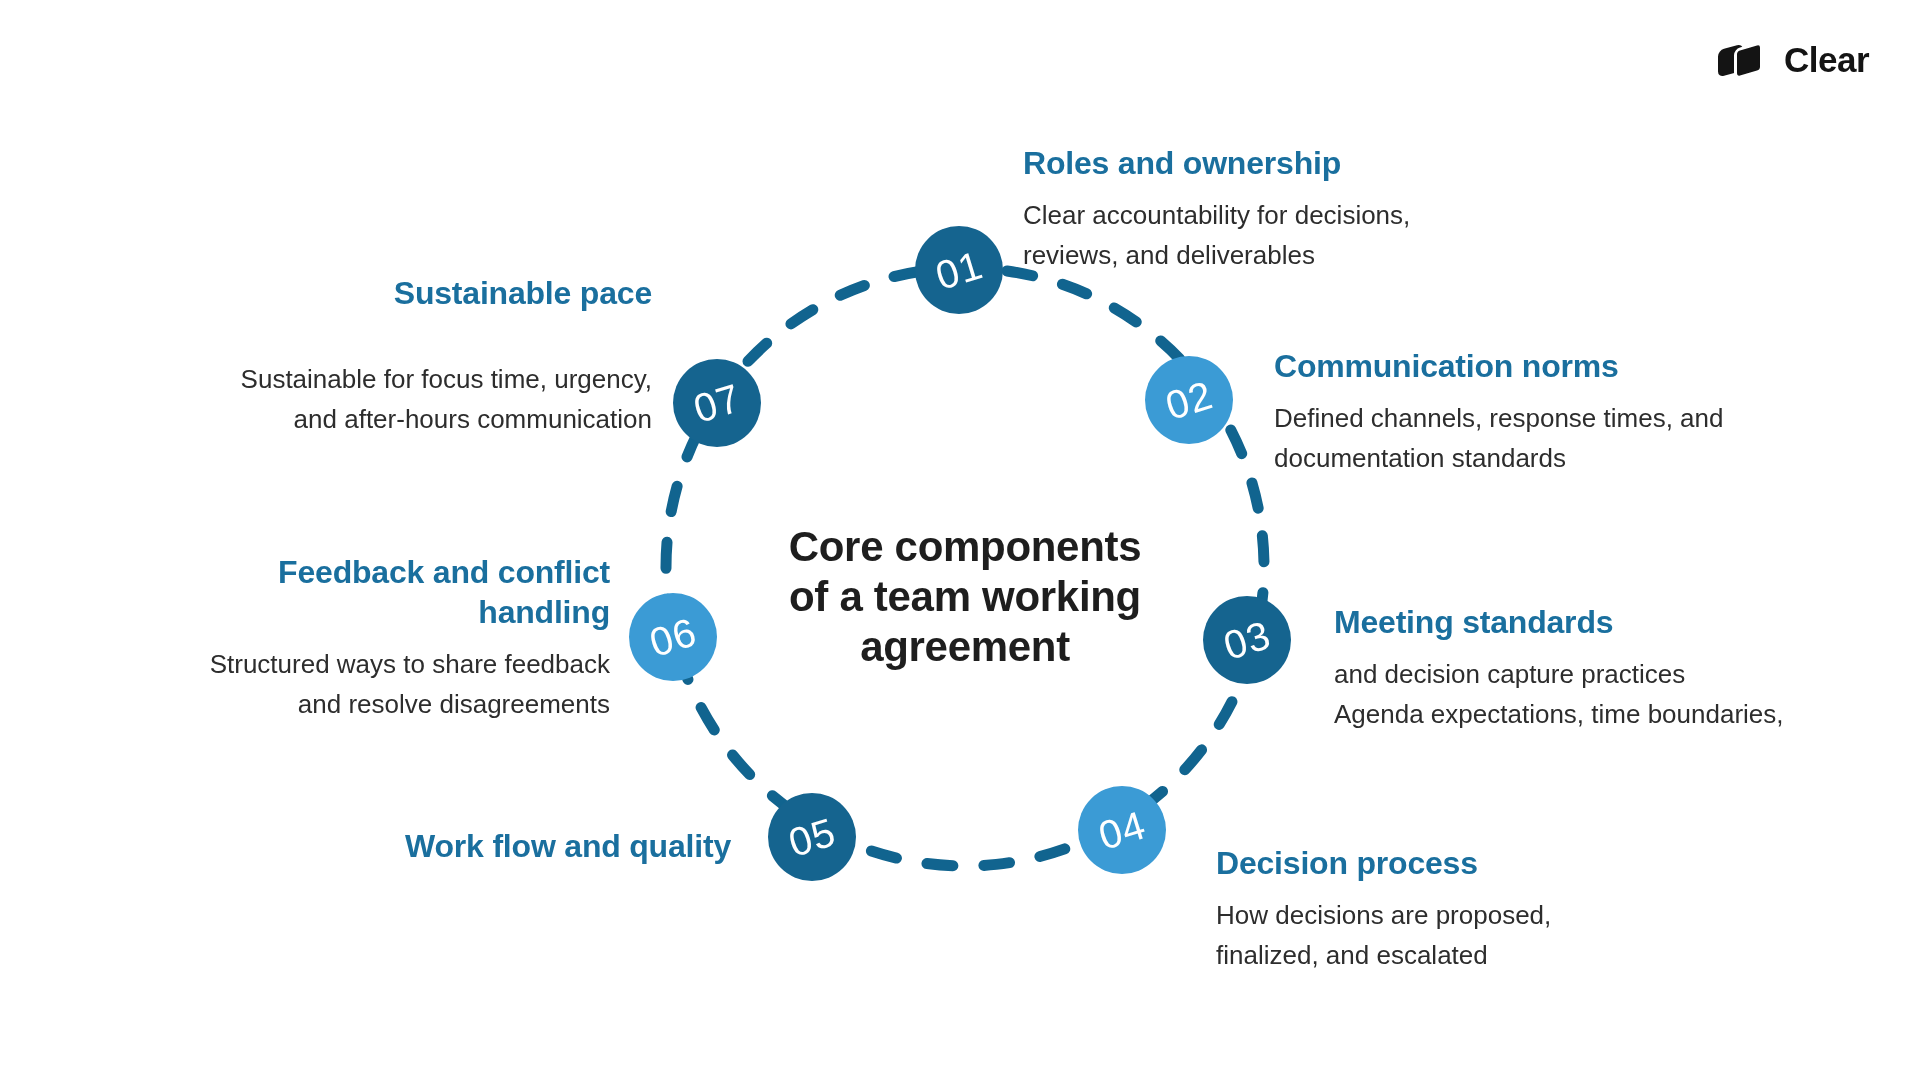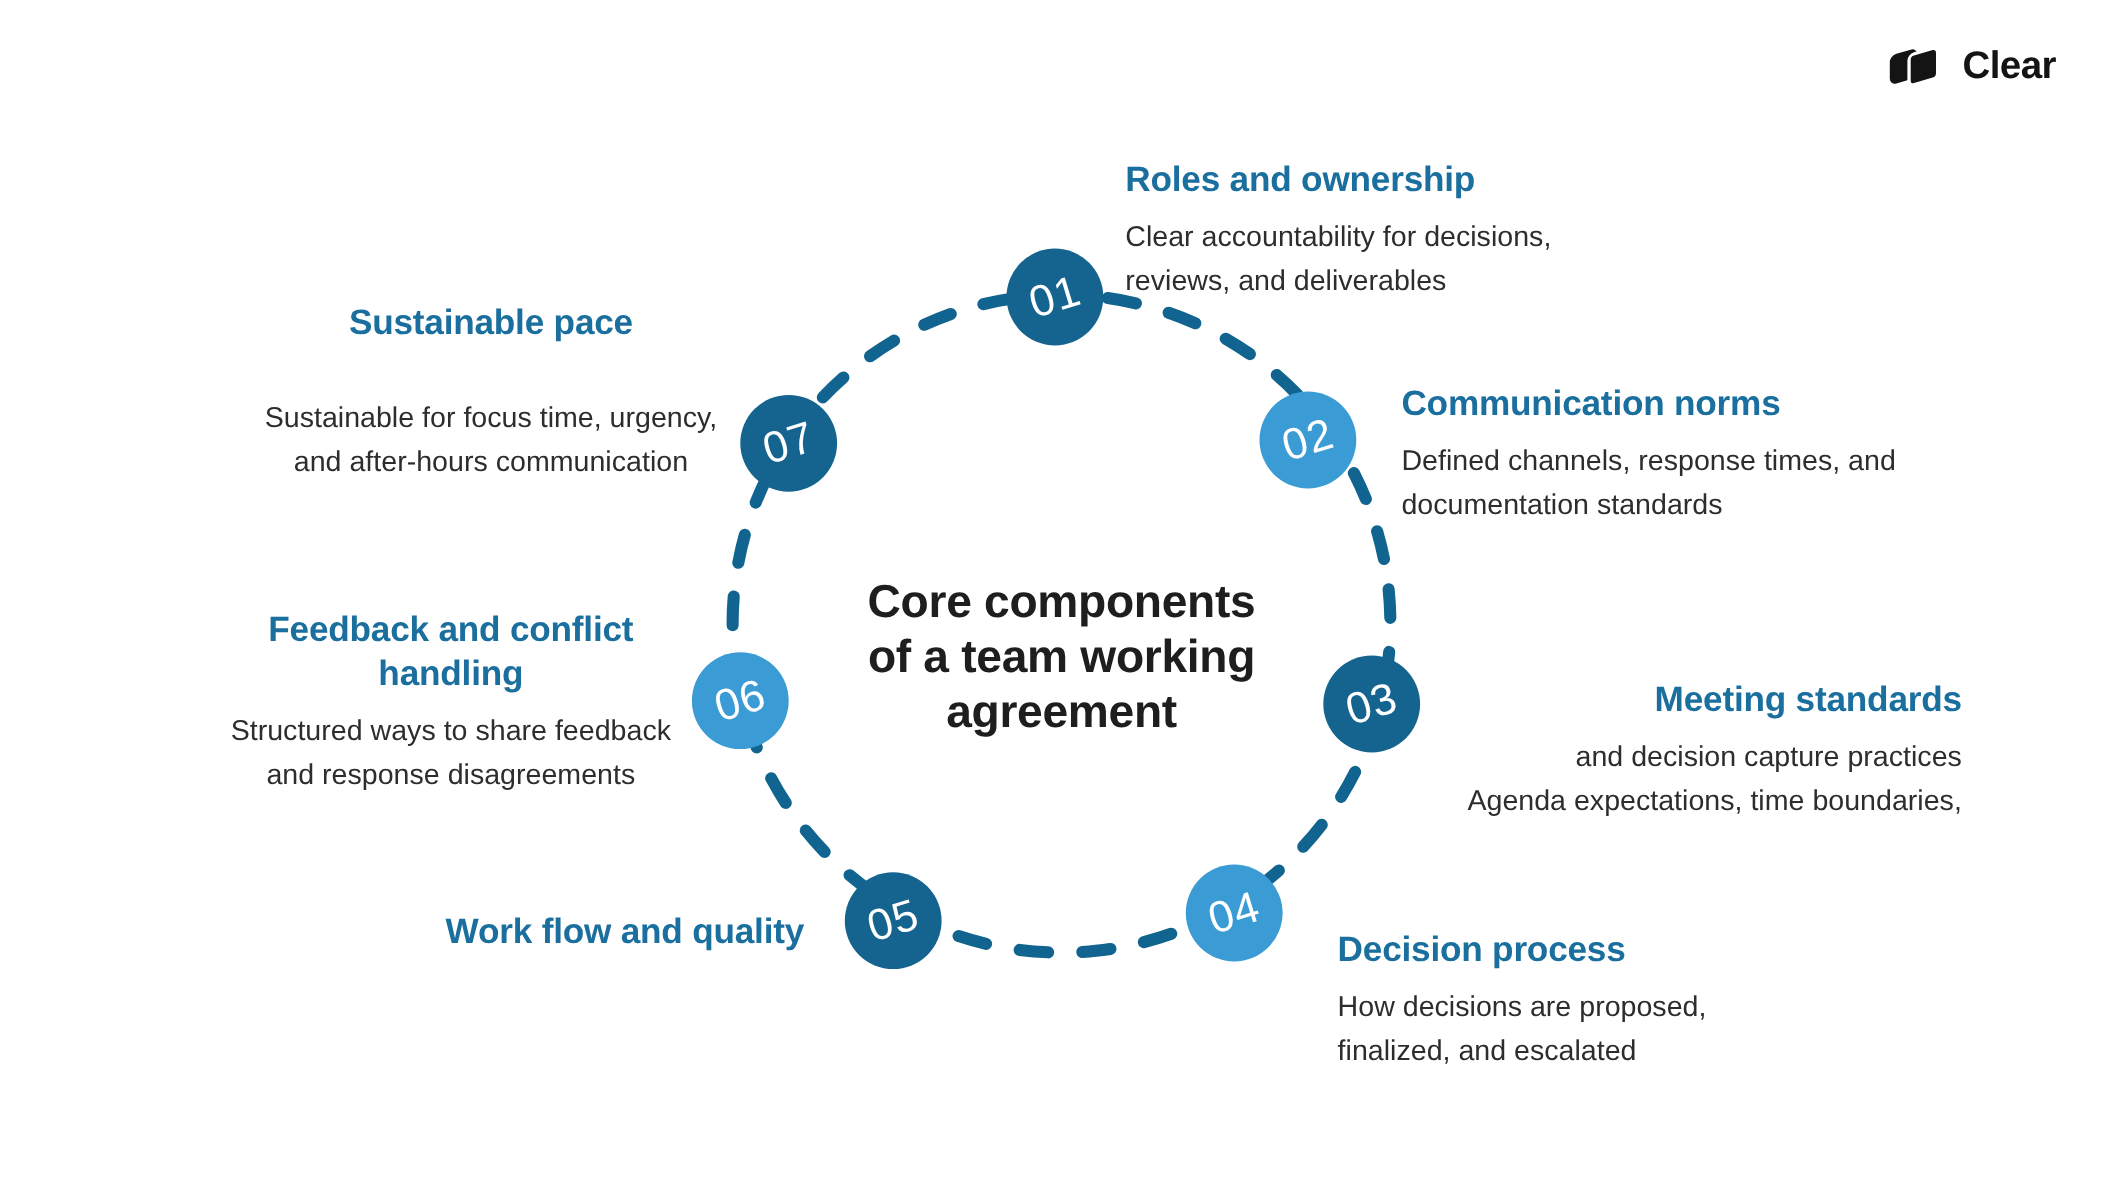--- a/index.html
+++ b/index.html
@@ -94,25 +94,25 @@
     line-height: 40px;
     letter-spacing: -0.2px;
   }
   .tb .d {
     font-size: 26px;
     font-weight: 400;
     color: #2d2d2d;
     line-height: 40px;
     margin-top: 12px;
   }
-  .tb.align-right { text-align: center; }
+  .tb.align-right { text-align: right; }
 
   .tb-roles   { left: 1023px; top: 143px; }
   .tb-comm    { left: 1274px; top: 346px; }
-  .tb-meet    { left: 1334px; top: 615px; text-align: right; }
+  .tb-meet    { left: 1334px; top: 602px; }
   .tb-dec     { left: 1216px; top: 843px; }
   .tb-work    { right: 1189px; top: 826px; }
   .tb-feed    { right: 1310px; top: 552px; }
   .tb-sust    { right: 1268px; top: 273px; }
   .tb-sust .d { margin-top: 46px; }
 </style>
 </head>
 <body>
 
 <div class="canvas">
@@ -185,21 +185,21 @@
     <div class="h">Work flow and quality</div>
   </div>
 
   <div class="tb tb-feed align-right">
     <div class="h">
       <div>Feedback and conflict</div>
       <div>handling</div>
     </div>
     <div class="d">
       <div>Structured ways to share feedback</div>
-      <div>and response disagreements</div>
+      <div>and resolve disagreements</div>
     </div>
   </div>
 
   <div class="tb tb-sust align-right">
     <div class="h">Sustainable pace</div>
     <div class="d">
       <div>Sustainable for focus time, urgency,</div>
       <div>and after-hours communication</div>
     </div>
   </div>

